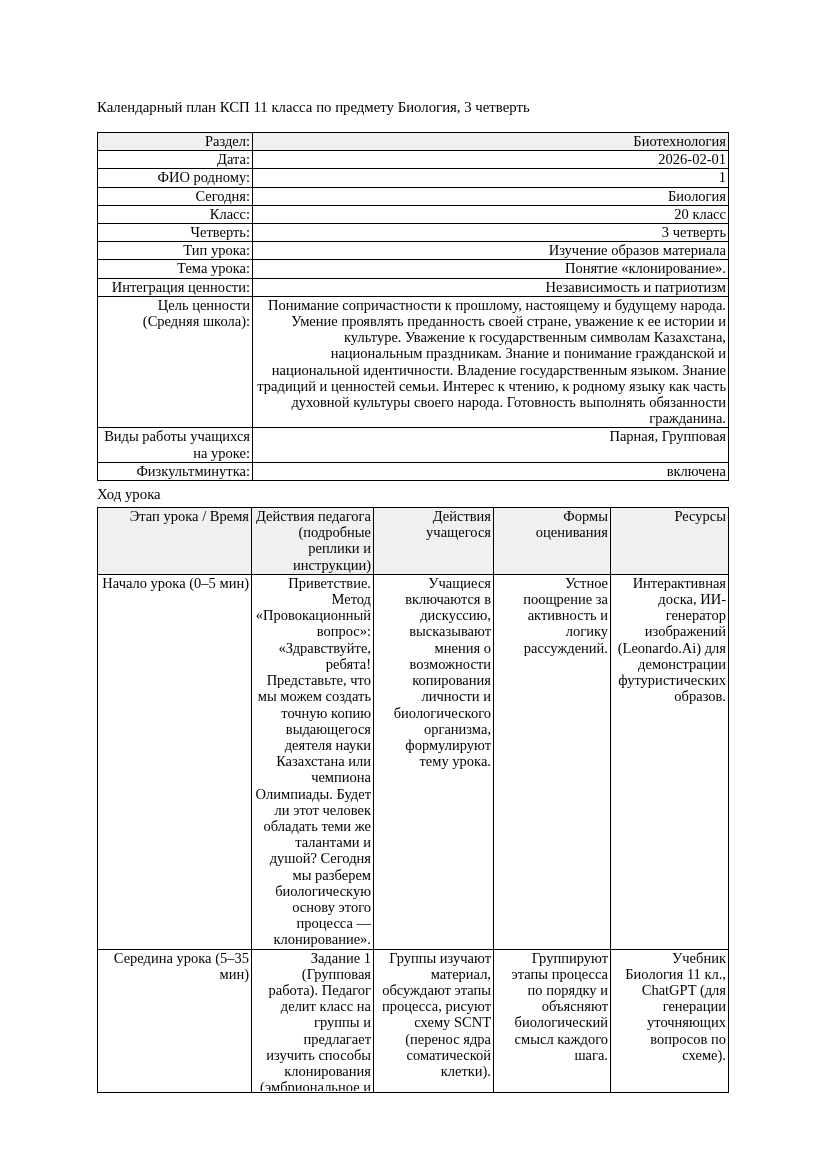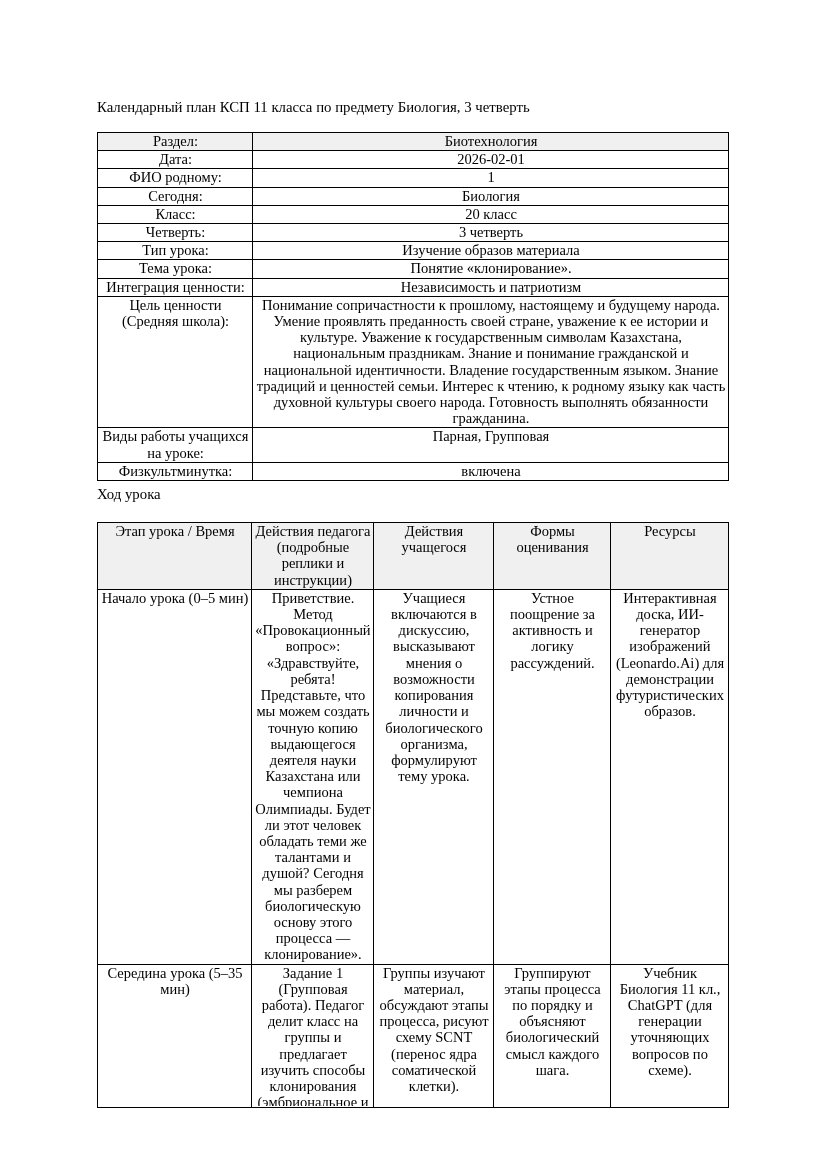--- a/index.html
+++ b/index.html
@@ -27,39 +27,39 @@
     white-space: nowrap;
   }
   table {
     border-collapse: collapse;
     table-layout: fixed;
     width: 631px;
   }
   td, th {
     border: 1px solid var(--border, #000);
     vertical-align: top;
-    text-align: center;
+    text-align: right;
     font-weight: normal;
     font-size: 14.5px;
     line-height: 16.2px;
     padding: 0 2px 1px 3px;
     overflow: hidden;
   }
   tr.hl td, tr.hl th { background: var(--hl, #f0f0f0); }
   .t1-c1 { width: 155px; }
   .t1-c2 { width: 476px; }
   .t2-c1 { width: 154px; }
   .t2-c2 { width: 122px; }
   .t2-c3 { width: 120px; }
   .t2-c4 { width: 117px; }
   .t2-c5 { width: 118px; }
   .section-heading {
     font-size: 14.8px;
     line-height: 17px;
-    margin: 5px 0 19px 0;
+    margin: 5px 0 4px 0;
   }
   tr.cutoff td { height: 143px; }
   tr.cutoff .clip { max-height: 141px; overflow: hidden; }
 </style>
 </head>
 <body>
 
 <div class="page">
   <div class="content">
 

